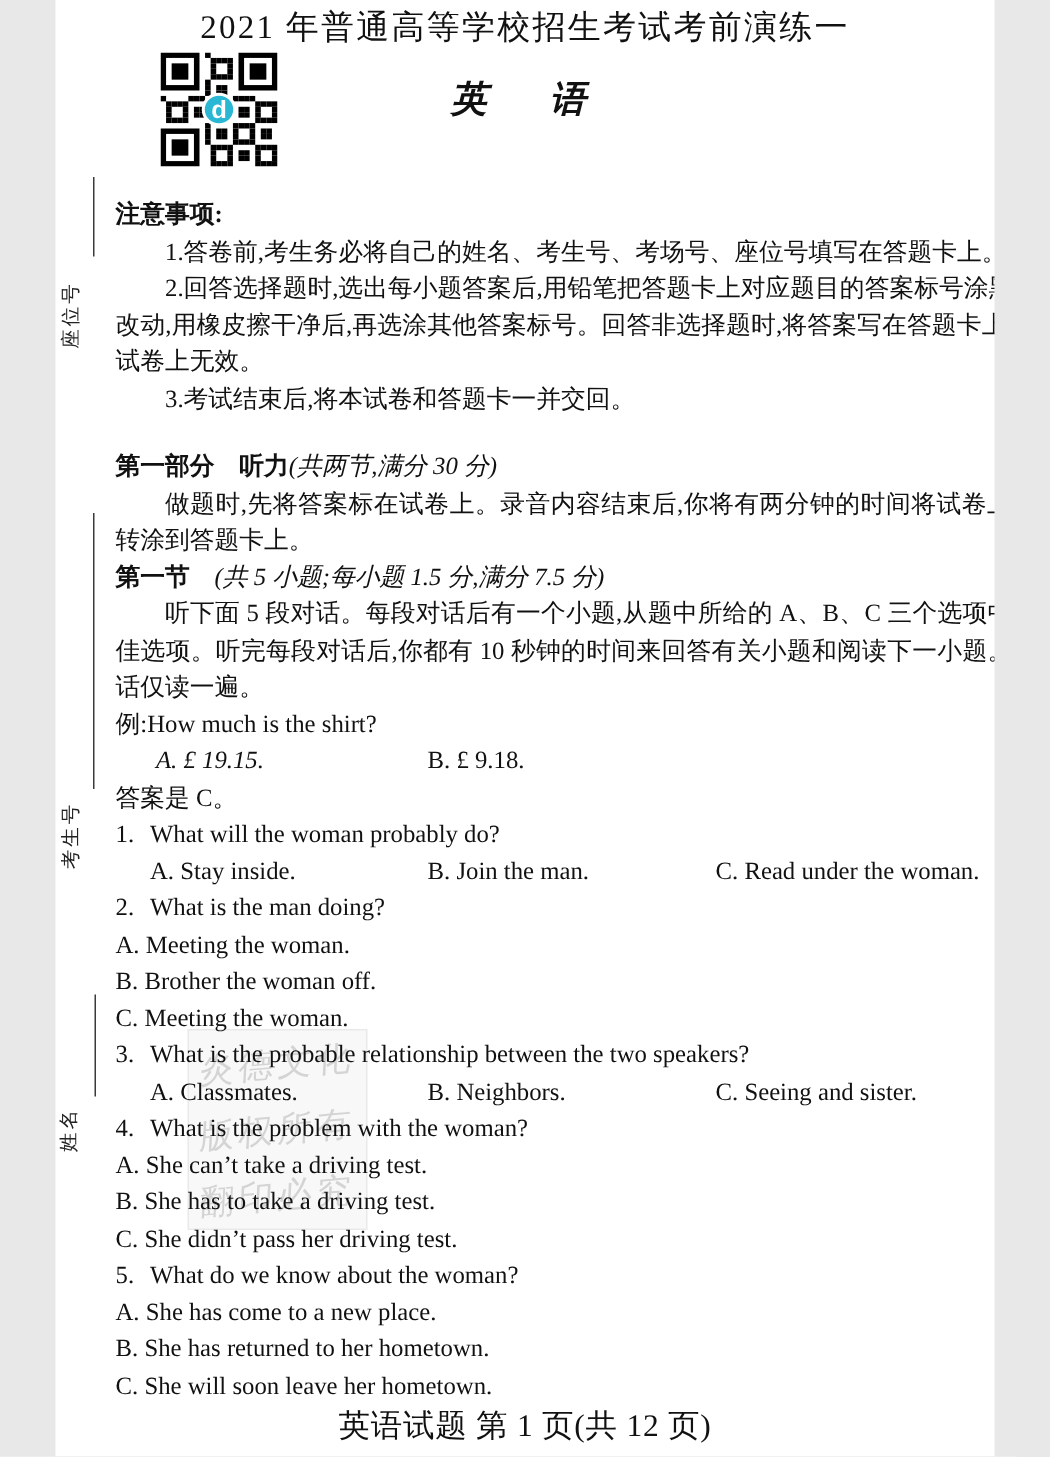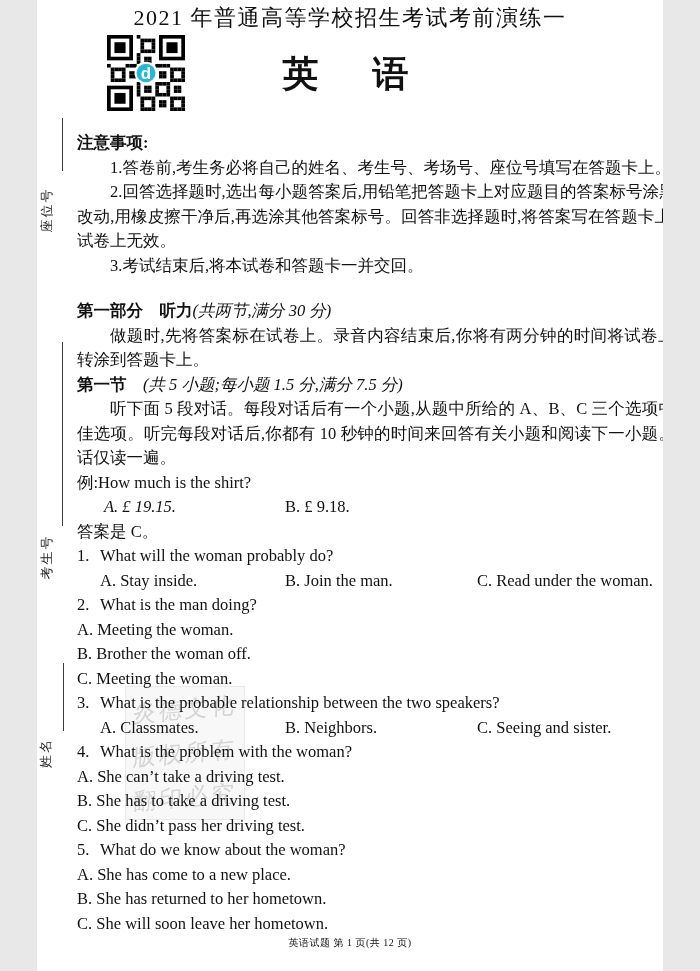--- a/index.html
+++ b/index.html
@@ -8,21 +8,21 @@
     font-family:"Liberation Serif","DejaVu Serif",serif;color:#111;
     overflow:hidden;margin:0 auto;
   }
   
   .doc-title{
     position:absolute;top:3px;left:0;right:0;text-align:center;
     font-size:22px;letter-spacing:1.5px;white-space:nowrap;
   }
   .subject-title{
     position:absolute;top:50px;left:0;right:0;text-align:center;
-    font-size:36px;font-weight:bold;letter-spacing:9px;
+    font-size:24px;font-weight:bold;letter-spacing:9px;font-style:italic;
   }
   .qr{position:absolute;left:70px;top:35px;width:78px;height:76px;}
   
   .blank-line{position:absolute;border-left:1.5px solid #3a3a3a;width:0;}
   .rail-label{
     position:absolute;font-size:13px;letter-spacing:2px;color:#222;
     text-align:center;transform:rotate(-90deg);white-space:nowrap;
   }
   
   .content{
@@ -52,21 +52,21 @@
     display:flex;flex-direction:column;justify-content:space-around;align-items:center;
     z-index:1;pointer-events:none;
   }
   .watermark span{
     color:rgba(110,110,110,0.26);font-size:23px;letter-spacing:3px;
     transform:rotate(-5deg) skewX(-8deg);white-space:nowrap;
   }
   
   .page-footer{
     position:absolute;top:936px;left:0;right:0;text-align:center;
-    font-size:10px;color:#111;letter-spacing:0.5px;
+    font-size:21px;color:#111;letter-spacing:0.5px;
   }
 </style>
 </head>
 <body>
 
 <div class="page">
 
   <div class="doc-title">2021 年普通高等学校招生考试考前演练一</div>
   <div class="subject-title">英　语</div>
 

